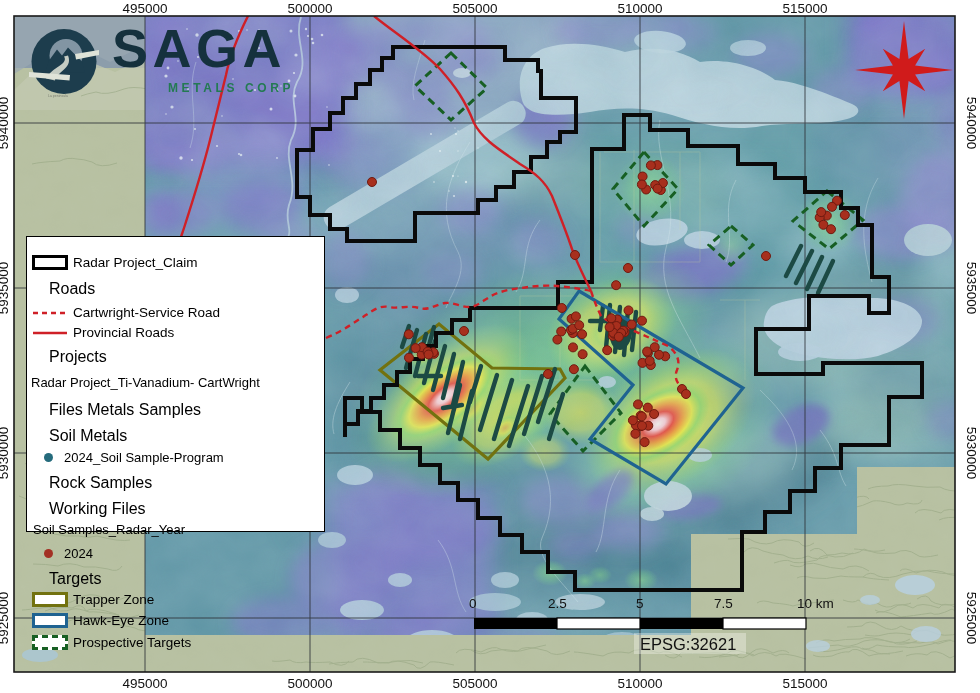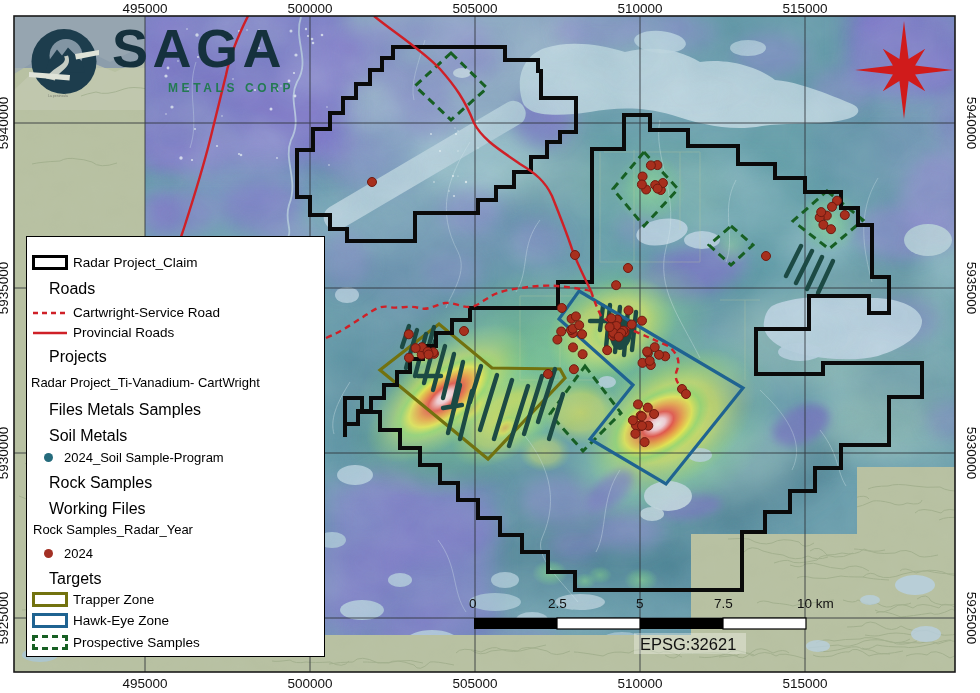--- a/index.html
+++ b/index.html
@@ -1,16 +1,16 @@
 <!DOCTYPE html>
 <html><head><meta charset="utf-8"><title>Radar Project Map</title>
 <style>
 *{margin:0;padding:0;box-sizing:border-box}
 body{width:980px;height:693px;background:#fff;font-family:"Liberation Sans",sans-serif;position:relative;overflow:hidden}
-.legend{position:absolute;left:26px;top:236px;width:299px;height:421px;background:#fff;
+.legend{position:absolute;left:26px;top:236px;width:299px;height:296px;background:#fff;
  border:1.4px solid #000;z-index:10}
 .row{position:absolute;left:5px;display:flex;align-items:center;height:20px}
 .hd{position:absolute;left:22px;font-size:16px;color:#000;height:20px;line-height:20px;white-space:nowrap}
 .hd2{position:absolute;left:4px;font-size:13px;color:#000;height:20px;line-height:20px;white-space:nowrap}
 .t4{position:absolute;left:6px;font-size:13px;color:#000;height:20px;line-height:20px;white-space:nowrap}
 .ic{width:36px;min-width:36px;height:15px;margin-right:5px;display:inline-block}
 .icClaim{border:3px solid #000;background:#fff}
 .icTrap{border:3px solid #72720f;background:#fff}
 .icHawk{border:3px solid #1f6391;background:#fff}
 .icProsp{border:3px dashed #175f23;background:#fff}
@@ -754,35 +754,35 @@
 
 <div class="row ind" style="top:210px">
       <span class="dot" style="background:#256b7c"></span>
       <span class="t3">2024_Soil Sample-Program</span>
     </div>
 
 <div class="hd" style="top:236px">Rock Samples</div>
 
 <div class="hd" style="top:262px">Working Files</div>
 
-<div class="t4" style="top:283px">Rock Samples_Radar_Year</div>
+<div class="t4" style="top:283px">Soil Samples_Radar_Year</div>
 
 <div class="row ind" style="top:306px">
       <span class="dot" style="background:#a33024"></span>
       <span class="t3">2024</span>
     </div>
 
 <div class="hd" style="top:332px">Targets</div>
 
 <div class="row" style="top:352px">
       <span class="ic icTrap"></span>
       <span class="t2">Trapper Zone</span>
     </div>
 
 <div class="row" style="top:373px">
       <span class="ic icHawk"></span>
       <span class="t2">Hawk-Eye Zone</span>
     </div>
 
 <div class="row" style="top:395px">
       <span class="ic icProsp"></span>
-      <span class="t2">Prospective Samples</span>
+      <span class="t2">Prospective Targets</span>
     </div>
 </div>
 </body></html>

